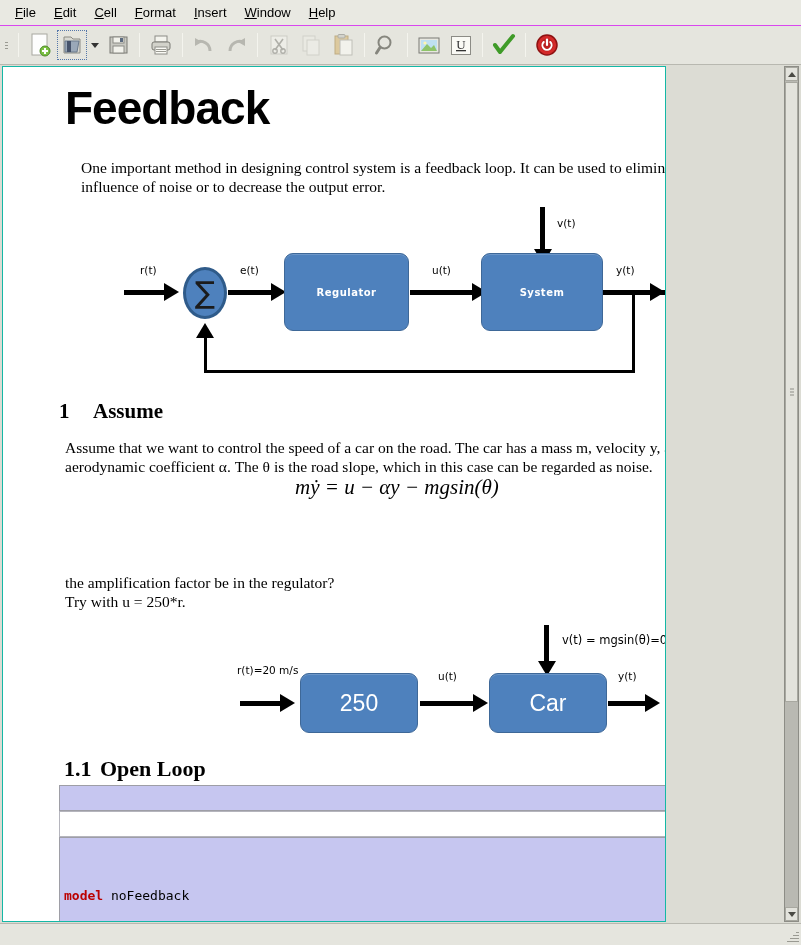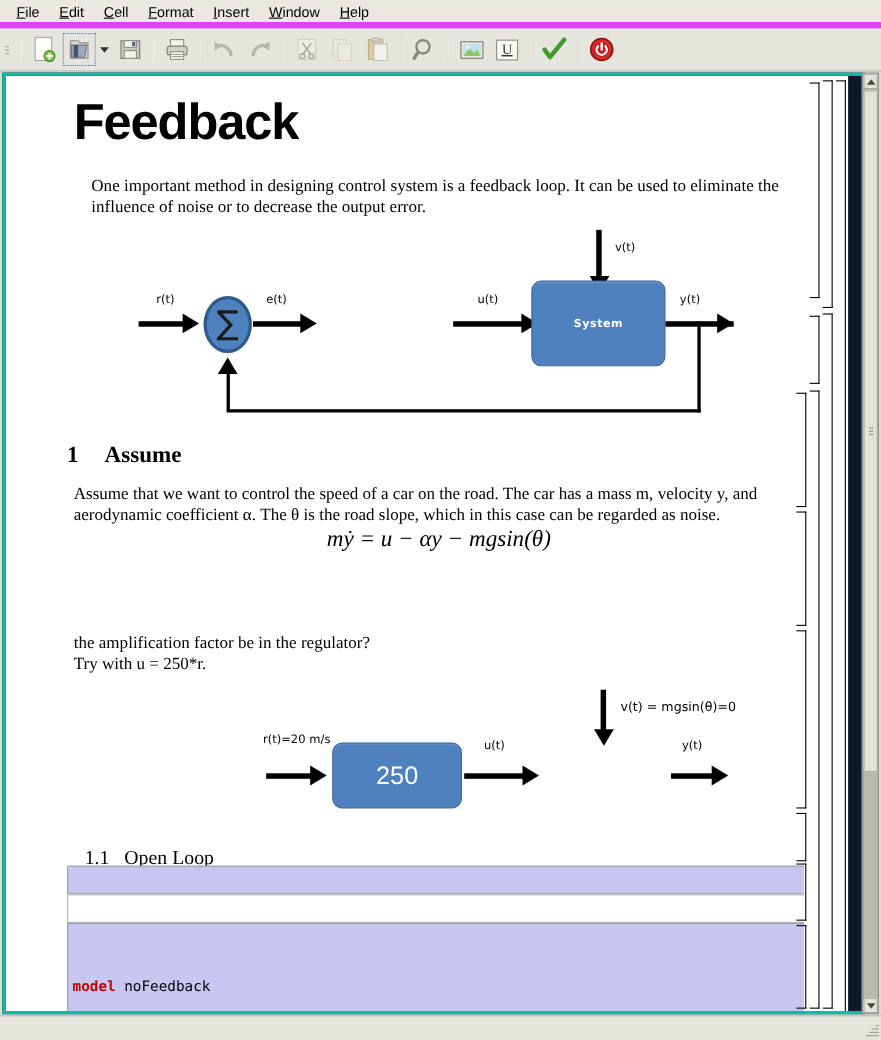--- a/index.html
+++ b/index.html
@@ -15,21 +15,21 @@
     width: 801px; height: 945px;
     background: #dcdcd4;
     overflow: hidden;
   }
 
   
   .menubar {
     position: absolute; top: 0; left: 0;
     width: 801px; height: 26px;
     background: #e9e9e2;
-    border-bottom: 6px solid #d946ef;
+    border-bottom: 1px solid #d946ef;
     display: flex; align-items: center;
     padding-left: 6px;
   }
   .menu-item {
     font-size: 13px; color: #000;
     padding: 3px 9px;
     cursor: default;
     white-space: nowrap;
   }
   .menu-item u { text-decoration: underline; }
@@ -71,23 +71,23 @@
     border-left: 4px solid transparent;
     border-right: 4px solid transparent;
     border-top: 5px solid #333;
   }
   .ico { display:block; }
 
   
   .doc-outer {
     position: absolute;
     top: 66px; left: 2px;
-    width: 784px; height: 856px;
-    background: #0f172a;
-    border: 3px solid #14b8a6;
+    width: 664px; height: 856px;
+    background: #4c1d95;
+    border: 1px solid #14b8a6;
     overflow: hidden;
   }
   .doc-page {
     position: absolute;
     top: 0; left: 0;
     width: 766px; height: 854px;
     background: #fff;
     overflow: hidden;
   }
   .content {
@@ -117,23 +117,23 @@
     font-family: "Liberation Serif", serif;
     font-weight: bold;
     font-size: 21px;
     margin: 0;
     position: absolute;
     color: #000;
   }
   h2.sec .num { display: inline-block; min-width: 34px; }
   h3.subsec {
     font-family: "Liberation Serif", serif;
-    font-weight: normal;
-    font-size: 18px;
-    margin: 16px;
+    font-weight: bold;
+    font-size: 22px;
+    margin: 5px;
     position: absolute;
     color: #000;
   }
   h3.subsec .num { display: inline-block; min-width: 36px; }
   .equation {
     position: absolute;
     font-family: "Liberation Serif", serif;
     font-style: italic;
     font-size: 21px;
     color: #000;
@@ -457,20 +457,23 @@
           <div class="arrow-r" style="left:47px; top:78px;"></div>
 
           <div class="sigma" style="left:66px; top:62px;">
             <span>∑</span>
           </div>
 
           <div class="dlabel" style="left:123px; top:59px;">e(t)</div>
           <div class="line-h" style="left:111px; top:85px; width:46px;"></div>
           <div class="arrow-r" style="left:154px; top:78px;"></div>
 
+          <div class="blk lbl-small" style="left:167px; top:48px; width:125px; height:78px;">
+            <span>Regulator</span>
+          </div>
 
           <div class="dlabel" style="left:315px; top:59px;">u(t)</div>
           <div class="line-h" style="left:293px; top:85px; width:68px;"></div>
           <div class="arrow-r" style="left:355px; top:78px;"></div>
 
           <div class="blk lbl-small" style="left:364px; top:48px; width:122px; height:78px;">
             <span>System</span>
           </div>
 
           <div class="dlabel" style="left:499px; top:59px;">y(t)</div>
@@ -510,20 +513,23 @@
           <div class="arrow-r" style="left:103px; top:71px;"></div>
 
           <div class="blk lbl-big" style="left:123px; top:50px; width:118px; height:60px;text-align:center;">
             <span>250</span>
           </div>
 
           <div class="dlabel" style="left:261px; top:47px;">u(t)</div>
           <div class="line-h" style="left:243px; top:78px; width:59px;"></div>
           <div class="arrow-r" style="left:296px; top:71px;"></div>
 
+          <div class="blk lbl-big" style="left:312px; top:50px; width:118px; height:60px;">
+            <span>Car</span>
+          </div>
 
           <div class="dlabel" style="left:441px; top:47px;">y(t)</div>
           <div class="line-h" style="left:431px; top:78px; width:42px;"></div>
           <div class="arrow-r" style="left:468px; top:71px;"></div>
         </div>
 
         <h3 class="subsec" style="left:2px; top:684px;">
           <span class="num">1.1</span><span>Open Loop</span>
         </h3>
 

